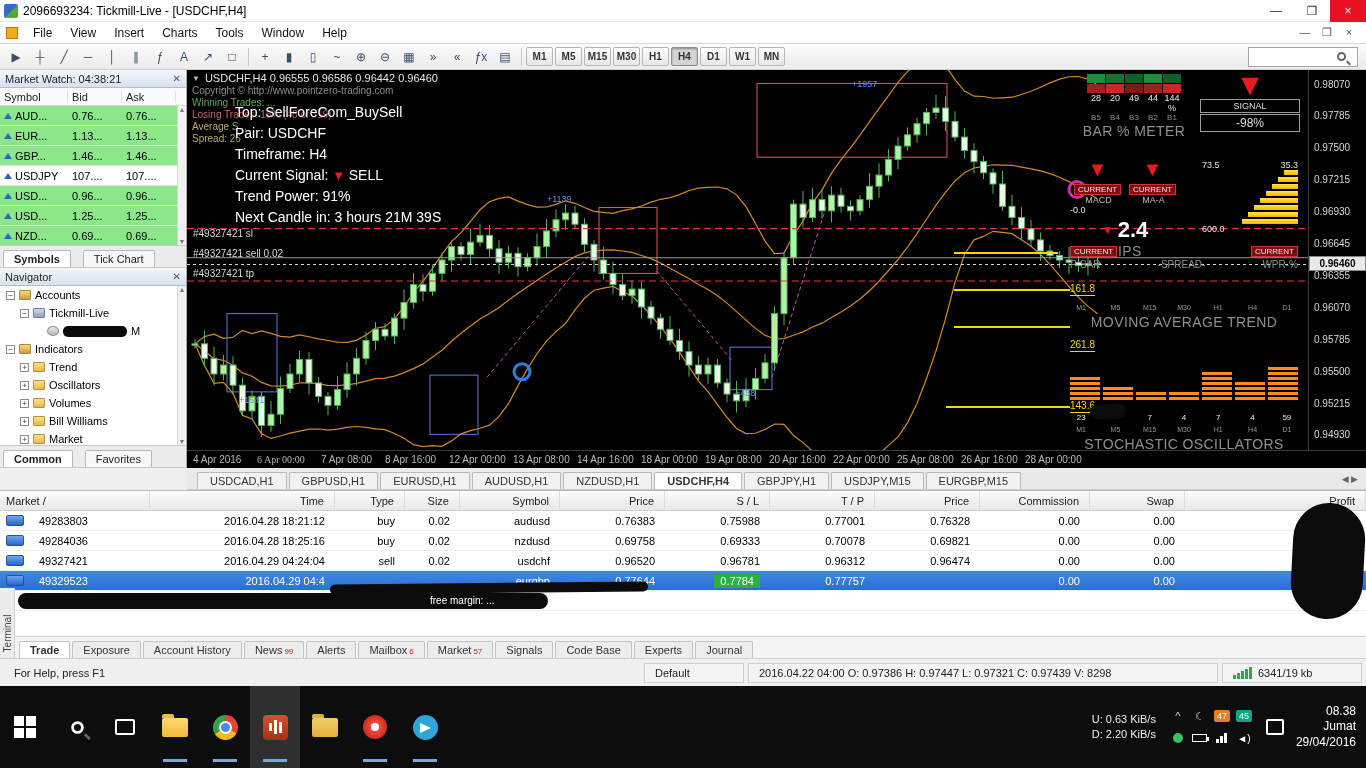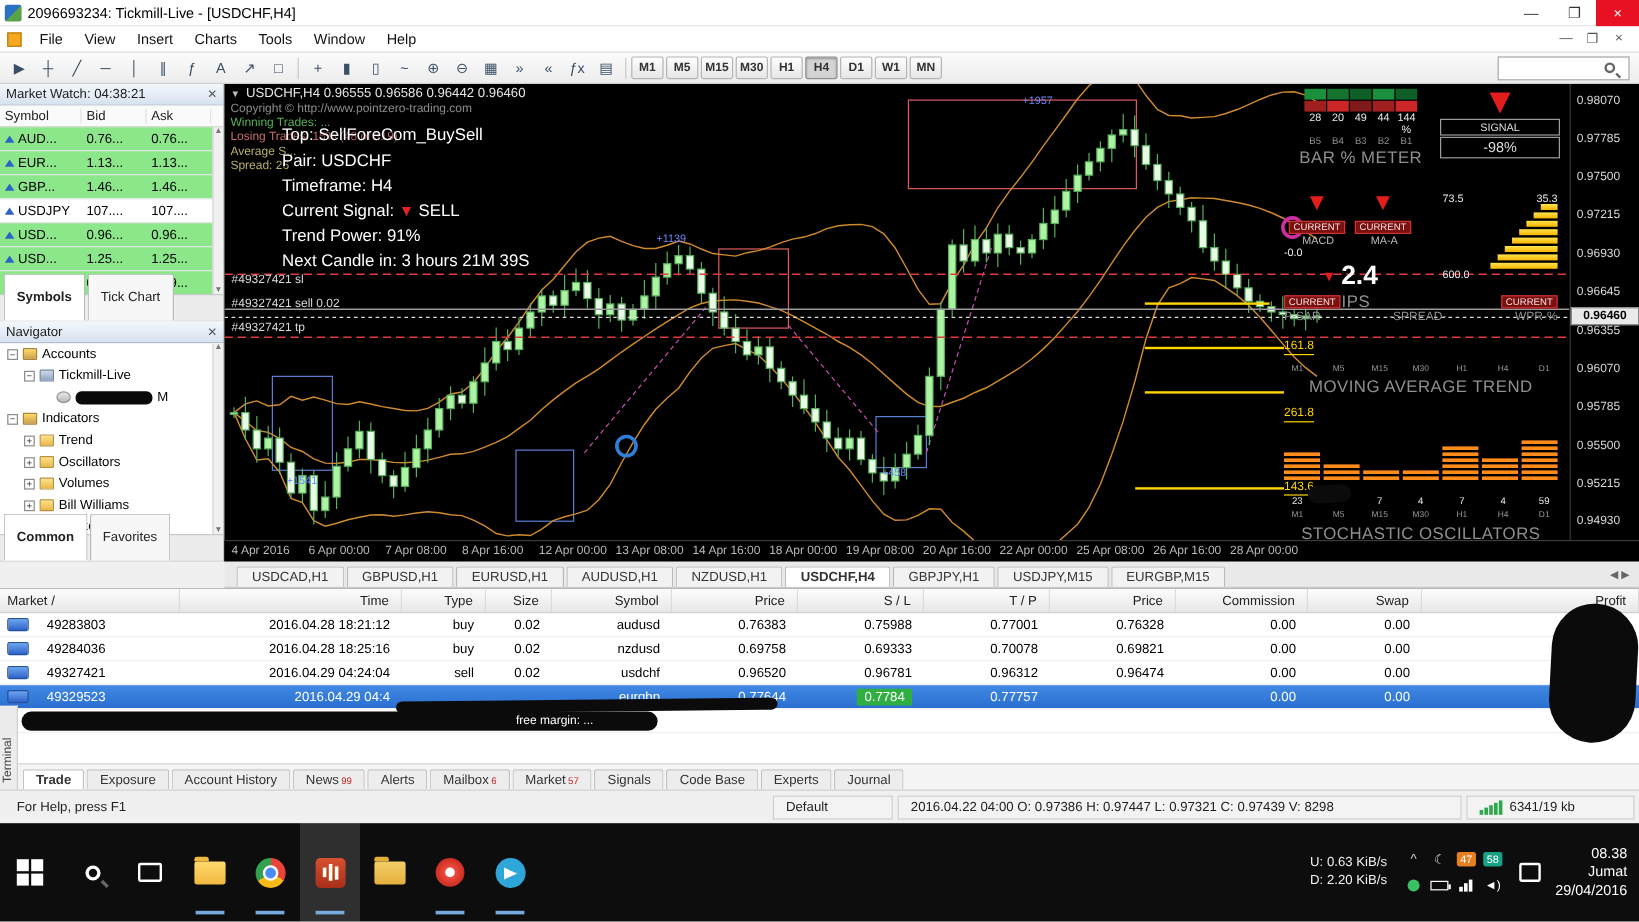--- a/index.html
+++ b/index.html
@@ -34,21 +34,21 @@
 .panel-x{margin-left:auto;color:#555;font-size:10px}
 .mw-colhead{display:flex;height:18px;border-bottom:1px solid #d9d9d9;background:#fafafa;align-items:center}
 .mw-colhead span{padding:0 4px;border-right:1px solid #e2e2e2;font-size:11px;color:#222}
 .mw-row{display:flex;height:20px;align-items:center;border-bottom:1px solid #e6e6e6}
 .mw-row.up{background:#8ce78a}
 .mw-c{padding:0 4px;overflow:hidden;white-space:nowrap}
 .mw-c.sym{width:68px;display:flex;align-items:center;gap:3px}
 .mw-c.num{width:54px;text-align:left}
 .mw-arrow{width:0;height:0;border-left:4px solid transparent;border-right:4px solid transparent;border-bottom:6px solid #2f62c9}
 .mini-tabs{position:absolute;bottom:0;left:0;width:100%;height:22px;background:#ececec;border-top:1px solid #c9c9c9;display:flex;align-items:flex-end;padding-left:3px}
-.mini-tab{border:1px solid #b9b9b9;border-bottom:none;background:#f7f7f7;padding:13px 10px;font-size:11px;margin-right:2px;border-radius:2px 2px 0 0;color:#222}
+.mini-tab{border:1px solid #b9b9b9;border-bottom:none;background:#f7f7f7;padding:2px 10px;font-size:11px;margin-right:12px;border-radius:2px 2px 0 0;color:#222}
 .mini-tab.active{background:#fff;font-weight:bold}
 .nav-tree{position:absolute;top:18px;left:0;right:8px;bottom:22px;overflow:hidden}
 .nav-item{display:flex;align-items:center;height:18px;gap:4px;white-space:nowrap}
 .expander{width:9px;height:9px;border:1px solid #8b8b8b;background:#fff;font-size:8px;line-height:7px;text-align:center;color:#333;flex:0 0 auto}
 .nicon{width:12px;height:10px;border-radius:1px;flex:0 0 auto}
 .nicon.folder{background:linear-gradient(#ffe28a,#e8b84a);border:1px solid #b9913a}
 .nicon.accounts{background:linear-gradient(#ffd86b,#caa14a);border:1px solid #a8873d}
 .nicon.server{background:linear-gradient(#cfd9e6,#8fa3bd);border:1px solid #6d82a0}
 .nicon.account{background:linear-gradient(#e8e8e8,#b9b9b9);border:1px solid #909090;border-radius:50%}
 .redact{background:#0a0a0a;border-radius:5px;height:11px;width:64px;display:inline-block}
@@ -806,21 +806,21 @@
         <span class="pl" style="top: 167.794px;">0.96645</span>
         <span class="pl" style="top: 200.206px;">0.96355</span>
         <span class="pl" style="top: 232.059px;">0.96070</span>
         <span class="pl" style="top: 263.912px;">0.95785</span>
         <span class="pl" style="top: 295.765px;">0.95500</span>
         <span class="pl" style="top: 327.618px;">0.95215</span>
         <span class="pl" style="top: 359.471px;">0.94930</span>
       </div>
     <div class="time-axis">
         <span class="tl" style="left: 6px;">4 Apr 2016</span>
-        <span class="tl" style="left: 70px;">6 Apr 00:00</span>
+        <span class="tl" style="left: 70px; font-family: Liberation Serif, serif;">6 Apr 00:00</span>
         <span class="tl" style="left: 134px;">7 Apr 08:00</span>
         <span class="tl" style="left: 198px;">8 Apr 16:00</span>
         <span class="tl" style="left: 262px;">12 Apr 00:00</span>
         <span class="tl" style="left: 326px;">13 Apr 08:00</span>
         <span class="tl" style="left: 390px;">14 Apr 16:00</span>
         <span class="tl" style="left: 454px;">18 Apr 00:00</span>
         <span class="tl" style="left: 518px;">19 Apr 08:00</span>
         <span class="tl" style="left: 582px;">20 Apr 16:00</span>
         <span class="tl" style="left: 646px;">22 Apr 00:00</span>
         <span class="tl" style="left: 710px;">25 Apr 08:00</span>
@@ -1039,21 +1039,21 @@
       </div>
     <div class="tray">
       <div class="net">
         <div>U: 0.63 KiB/s</div>
         <div>D: 2.20 KiB/s</div>
       </div>
       <div class="tray-cluster">
         <span style="color:#ddd">^</span>
         <span style="color:#ddd">☾</span>
         <span class="badge" style="background:#e67e22">47</span>
-        <span class="badge" style="background:#16a085">58</span>
+        <span class="badge" style="background:#16a085">45</span>
         <span class="dot-green"></span>
         <span class="batt"></span>
         <span class="wifi-bars">
             <i style="height:4px"></i>
             <i style="height:7px"></i>
             <i style="height:10px"></i>
           </span>
         <span style="color:#fff;font-size:10px">◄)</span>
       </div>
       <span class="notif-ic"></span>

